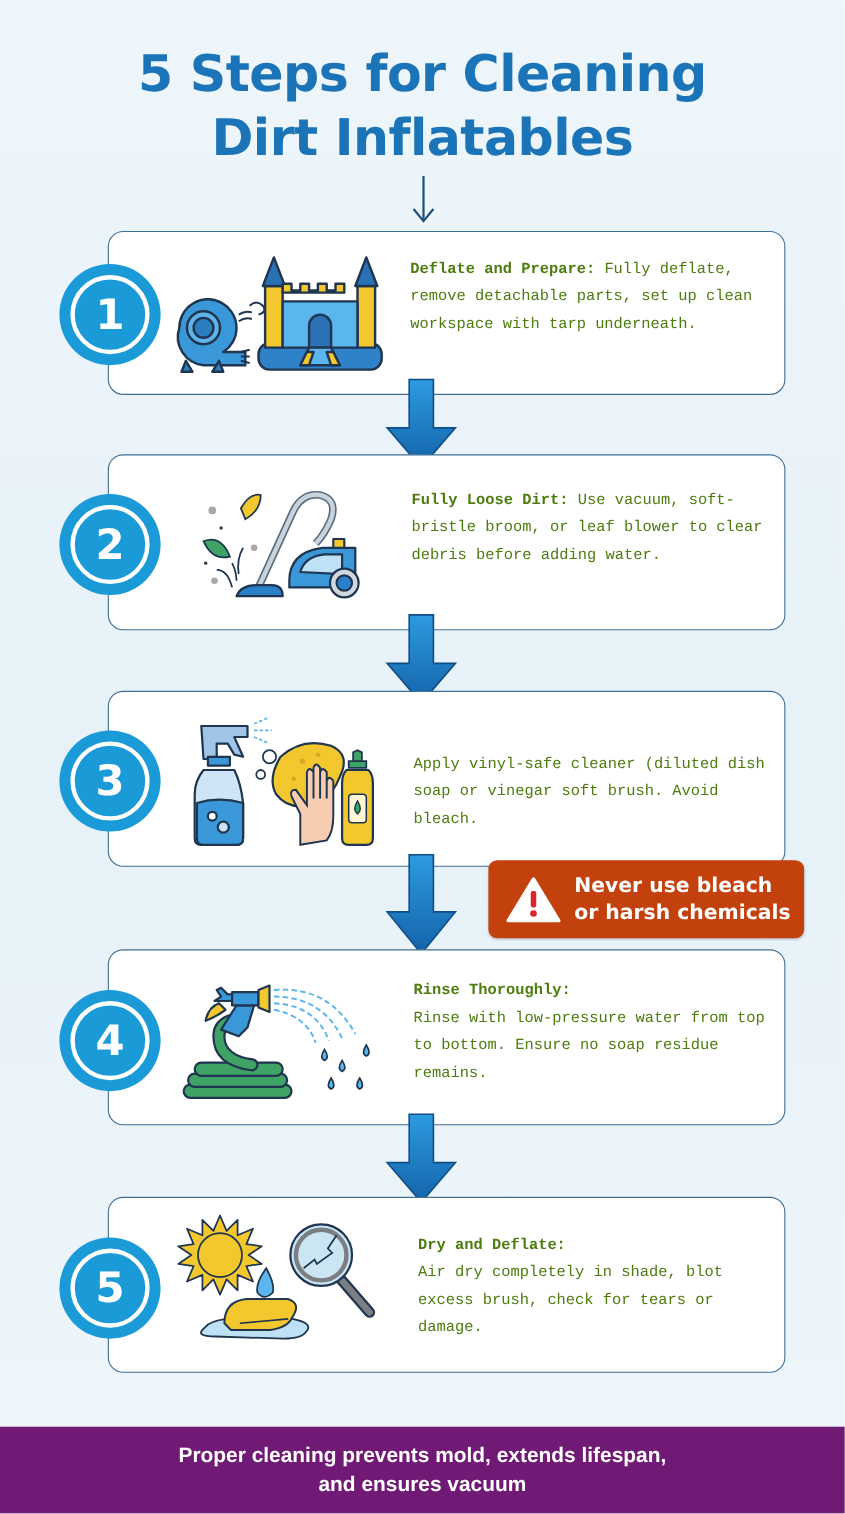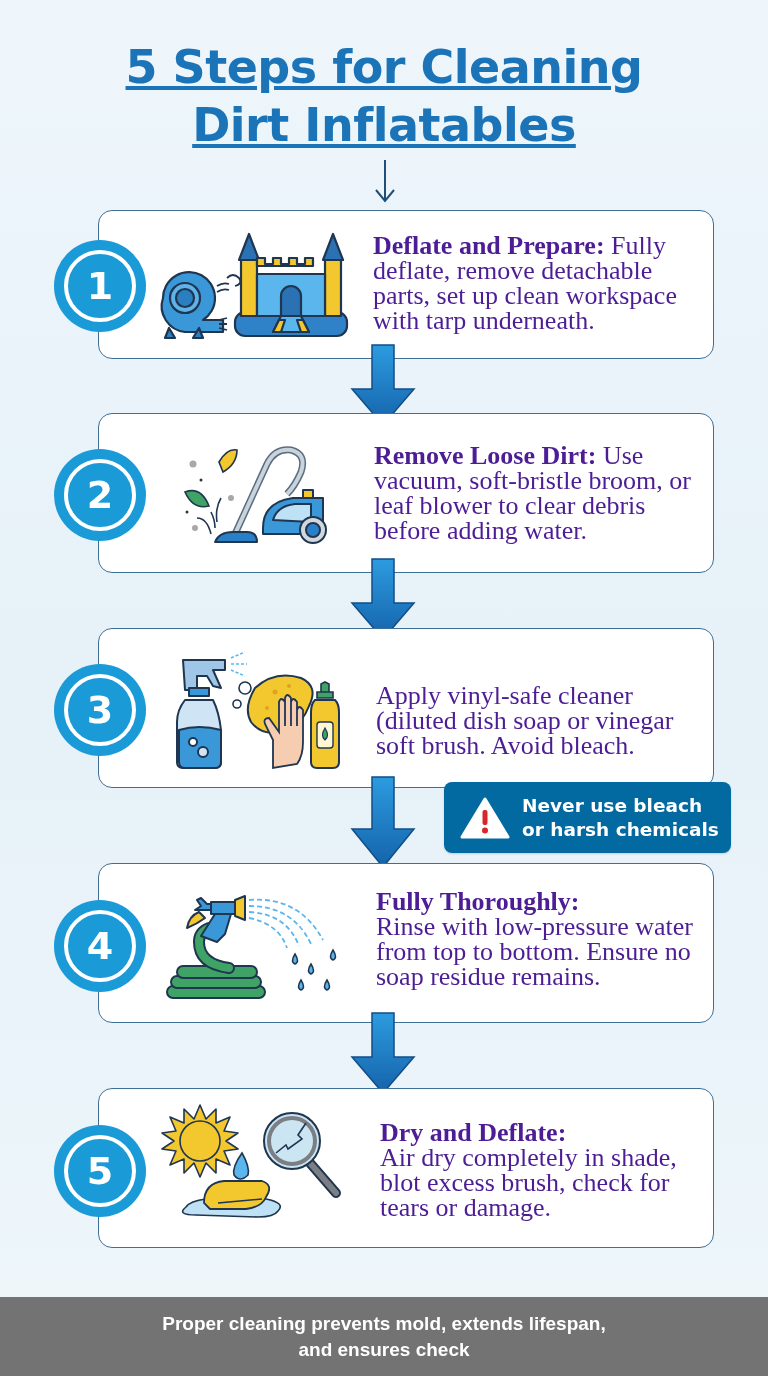--- a/index.html
+++ b/index.html
@@ -7,21 +7,21 @@
   body {
     font-family: "DejaVu Sans", sans-serif;
     background: linear-gradient(180deg, #eef6fb 0%, #e6f1f8 50%, #eef6fa 100%);
     position: relative;
     color: #1a1a1a;
   }
   .title {
     position: absolute; left: 0; right: 0; top: 38px;
     text-align: center; color: #1b74b8;
     font-family: "DejaVu Sans", sans-serif; font-weight: bold;
-    font-size: 46px; line-height: 58px; letter-spacing: -0.5px; text-decoration: underline;
+    font-size: 46px; line-height: 58px; letter-spacing: -0.5px;
   }
   .title-arrow {
     position: absolute; left: 373px; top: 158px; width: 24px; height: 46px;
   }
   .card {
     position: absolute; left: 98px; width: 616px;
     background: #ffffff; border: 1.5px solid #3f6f95; border-radius: 14px;
   }
   .badge {
     position: absolute; left: 54px; width: 92px; height: 92px;
@@ -31,38 +31,38 @@
   .badge-ring {
     width: 72px; height: 72px; border-radius: 50%;
     border: 4px solid #ffffff;
     display: flex; align-items: center; justify-content: center;
     color: #fff; font-weight: bold; font-size: 38px;
     font-family: "DejaVu Sans", sans-serif;
   }
   .illus { position: absolute; }
   .step-text {
     position: absolute; width: 335px;
-    font-family: Liberation Serif, serif; font-size: 26px; line-height: 25px;
-    color: #4c1d95;
+    font-family: Liberation Mono, monospace; font-size: 14px; line-height: 25px;
+    color: #4d7c0f;
   }
   .step-text b { font-weight: bold; }
   .flow-arrow { position: absolute; width: 70px; height: 84px; }
   .warning {
     position: absolute; left: 444px; top: 782px; width: 287px; height: 71px;
-    background: #0369a1; border-radius: 8px;
+    background: #c2410c; border-radius: 8px;
     display: flex; align-items: center; padding-left: 16px;
     box-shadow: 0 1px 2px rgba(0,0,0,0.15);
   }
   .warning-text {
     color: #fff; font-weight: bold; font-size: 18.5px; line-height: 24px;
     margin-left: 12px; font-family: "DejaVu Sans", sans-serif;
   }
   .footer {
     position: absolute; left: 0; top: 1297px; width: 768px; height: 79px;
-    background: #737373;
+    background: #701a75;
     display: flex; align-items: center; justify-content: center; text-align: center;
   }
   .footer-text {
     color: #fff; font-weight: bold; font-size: 19px; line-height: 26px;
     font-family: "Liberation Sans", sans-serif;
   }
 </style>
 </head>
 <body>
 
@@ -140,21 +140,21 @@
     <path d="M60 102 l32 -70 q8 -16 24 -14 q16 4 10 22 q-6 14 -14 22" fill="none" stroke="#c8d3dc" stroke-width="4"></path>
     <path d="M40 110 q4 -10 18 -10 l14 0 q10 0 10 10z" fill="#2a80c8"></path>
     <path d="M88 96 q0 -26 30 -30 l30 0 l0 36 l-60 0z" fill="#3a97d8"></path>
     <path d="M98 88 q4 -14 22 -16 l16 0 l0 18z" fill="#bfe1f5"></path>
     <rect x="128" y="58" width="10" height="8" fill="#f3c72e"></rect>
     <circle cx="138" cy="98" r="13" fill="#d0d8de"></circle>
     <circle cx="138" cy="98" r="7" fill="#2a80c8"></circle>
   </g>
 </svg>
 <div class="step-text" style="left:374px;top:443px;">
-  <b>Remove Loose Dirt:</b><span> Use vacuum, soft-bristle broom, or leaf blower to clear debris before adding water.</span>
+  <b>Fully Loose Dirt:</b><span> Use vacuum, soft-bristle broom, or leaf blower to clear debris before adding water.</span>
 </div>
 
 <svg class="flow-arrow" style="left:348px;top:557px;" viewBox="0 0 70 84">
   <polygon points="24,2 46,2 46,46 66,46 35,82 4,46 24,46" fill="url(#ag)" stroke="#124e86" stroke-width="1.5"></polygon>
 </svg>
 
 <div class="card" style="top:628px;height:160px;"></div>
 <div class="badge" style="top:664px;">
   <div class="badge-ring">3</div>
 </div>
@@ -225,21 +225,21 @@
   </g>
   <g fill="#5ab6ec" stroke="#1f3550" stroke-width="1.5">
     <path d="M132 66 q-5 8 0 10 q5 -2 0 -10z"></path>
     <path d="M148 76 q-5 8 0 10 q5 -2 0 -10z"></path>
     <path d="M170 62 q-5 8 0 10 q5 -2 0 -10z"></path>
     <path d="M138 92 q-5 8 0 10 q5 -2 0 -10z"></path>
     <path d="M164 92 q-5 8 0 10 q5 -2 0 -10z"></path>
   </g>
 </svg>
 <div class="step-text" style="left:376px;top:889px;">
-  <b>Fully Thoroughly:</b><br><span>Rinse with low-pressure water from top to bottom. Ensure no soap residue remains.</span>
+  <b>Rinse Thoroughly:</b><br><span>Rinse with low-pressure water from top to bottom. Ensure no soap residue remains.</span>
 </div>
 
 <svg class="flow-arrow" style="left:348px;top:1011px;" viewBox="0 0 70 84">
   <polygon points="24,2 46,2 46,46 66,46 35,82 4,46 24,46" fill="url(#ag)" stroke="#124e86" stroke-width="1.5"></polygon>
 </svg>
 
 <div class="card" style="top:1088px;height:160px;"></div>
 <div class="badge" style="top:1125px;">
   <div class="badge-ring">5</div>
 </div>
@@ -258,15 +258,15 @@
   <circle cx="132" cy="38" r="23" fill="none" stroke="#7b7f83" stroke-width="4"></circle>
   <path d="M146 20 l-8 12 l4 4 l-14 10 l-2 -4 l-10 8" fill="none" stroke="#1f3550" stroke-width="1.6"></path>
 </svg>
 <div class="step-text" style="left:380px;top:1120px;">
   <b>Dry and Deflate:</b><br><span>Air dry completely in shade, blot excess brush, check for tears or damage.</span>
 </div>
 
 <div class="footer">
   <div class="footer-text">
     <div>Proper cleaning prevents mold, extends lifespan,</div>
-    <div>and ensures check</div>
+    <div>and ensures vacuum</div>
   </div>
 </div>
 
 </body></html>

